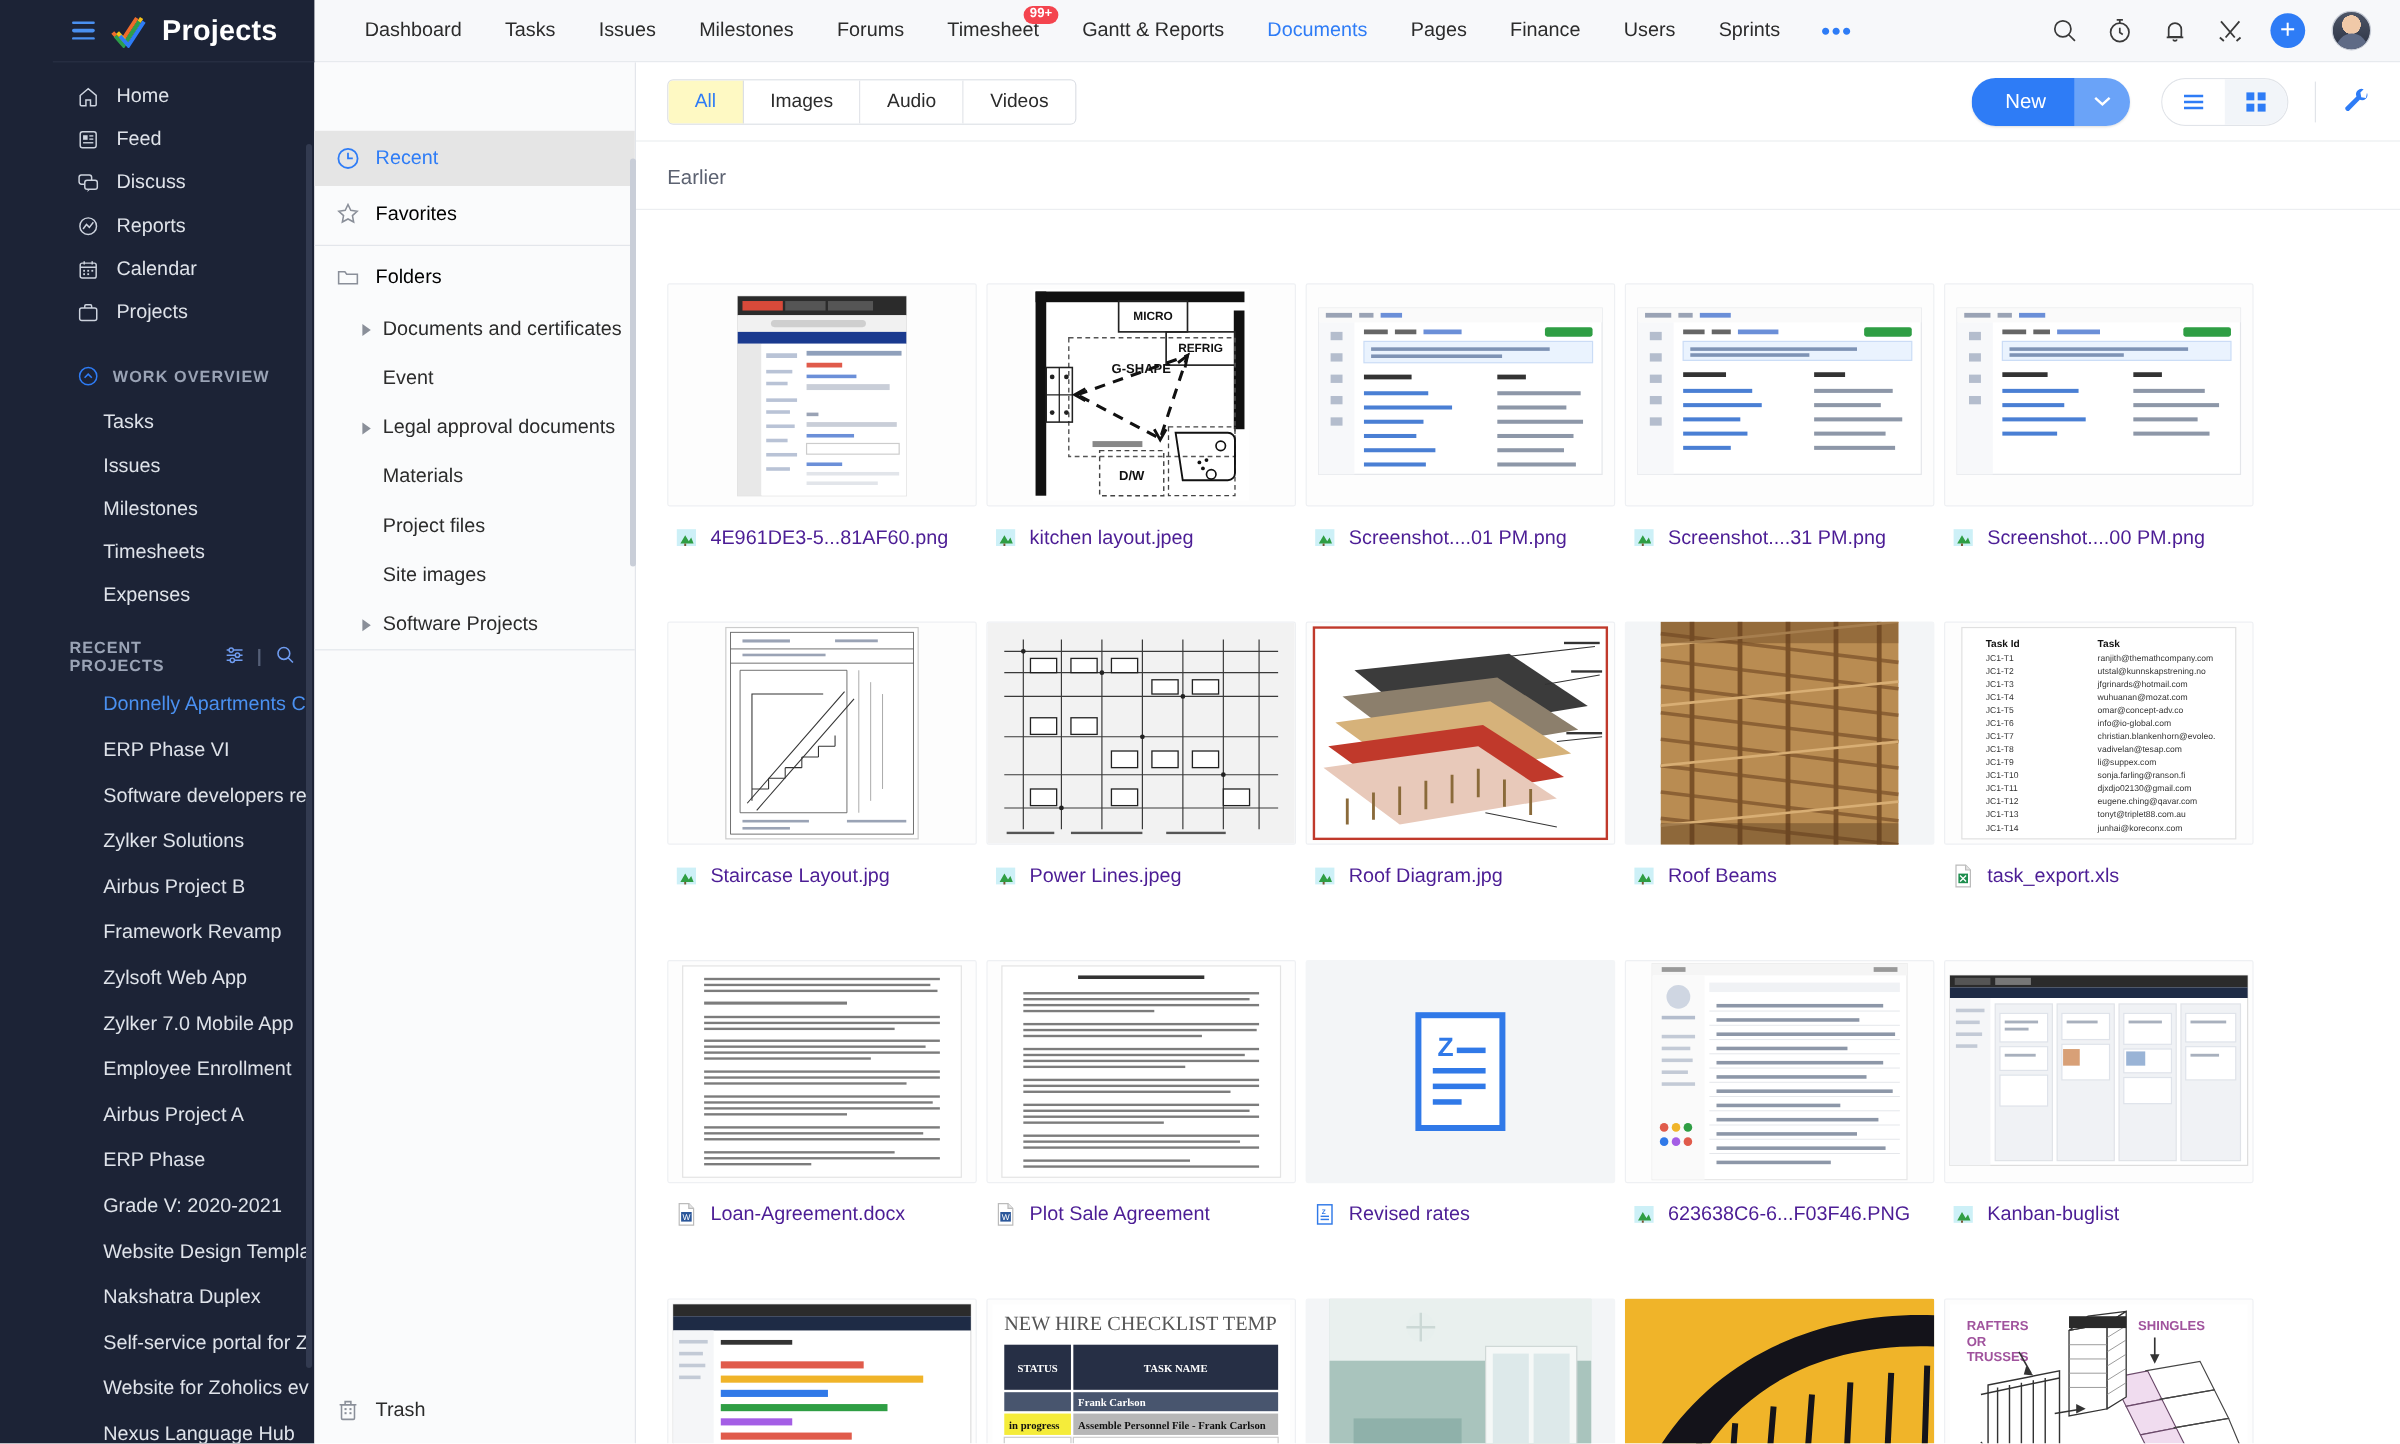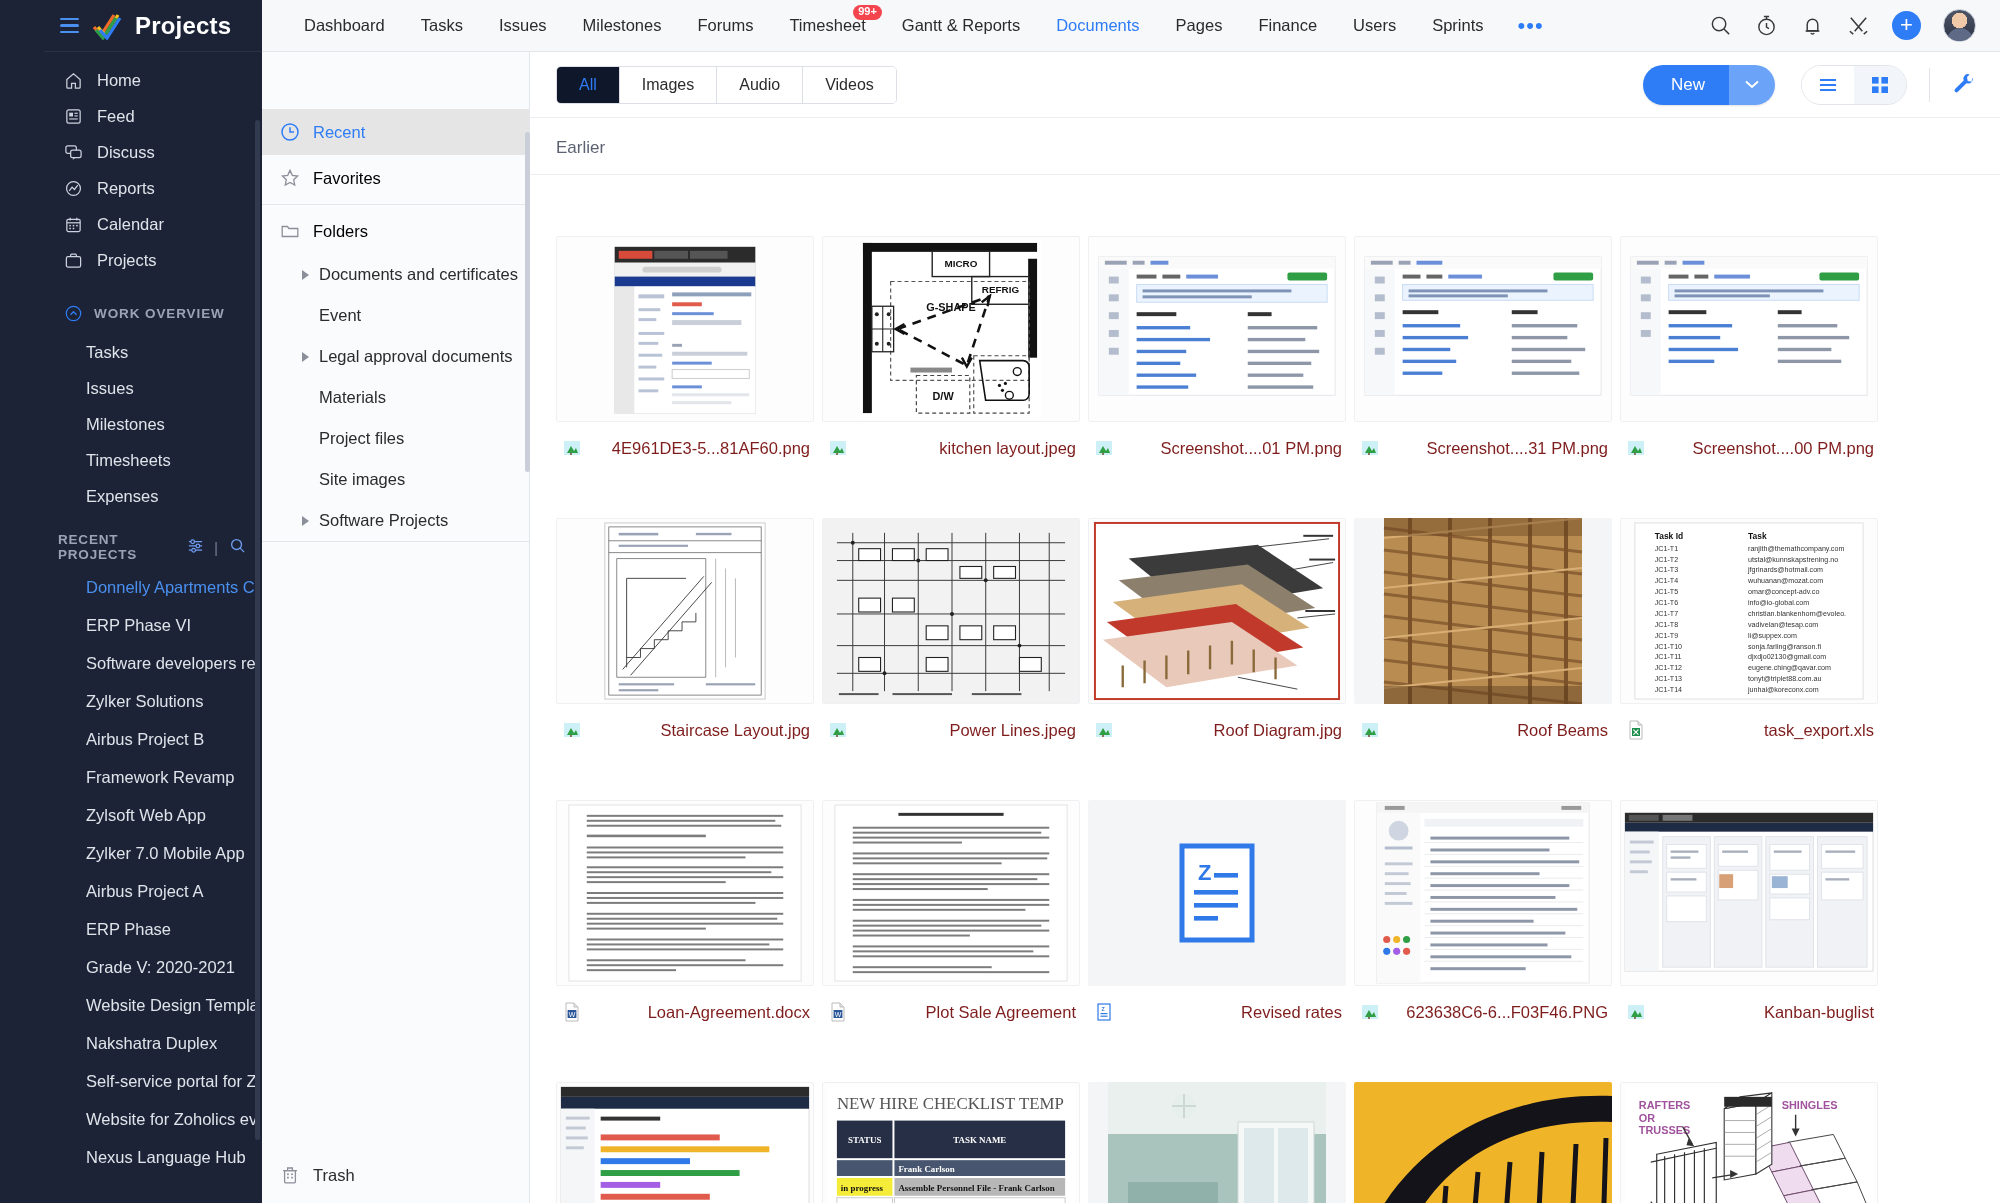--- a/index.html
+++ b/index.html
@@ -147,21 +147,21 @@
     padding: 0 24px 0 26px; border-bottom: 1px solid #eceef1;
   }
   .seg {
     display: flex; border: 1px solid #dcdfe5; border-radius: 5px; overflow: hidden; height: 38px;
   }
   .seg > div {
     padding: 0 22px; display: flex; align-items: center; font-size: 16px;
     color: #2b2b2b; cursor: pointer; border-right: 1px solid #dcdfe5; background: #fff;
   }
   .seg > div:last-child { border-right: none; }
-  .seg > div.active { color: #2e7cf6; background: #0f172a; }
+  .seg > div.active { color: #2e7cf6; background: #fef9c3; }
   .tb-spacer { flex: 1; }
   .new-btn {
     display: flex; height: 40px; border-radius: 20px; overflow: hidden; cursor: pointer;
     box-shadow: 0 1px 2px rgba(0,0,0,.12);
   }
   .new-btn .lbl {
     background: #2e7cf6; color: #fff; font-size: 17px;
     padding: 0 24px 0 28px; display: flex; align-items: center;
   }
   .new-btn .arw {
@@ -187,22 +187,22 @@
   }
   .cell { width: 258px; margin-bottom: 24px; }
   .thumb {
     height: 186px; background: #f3f5f7; border-radius: 2px;
     display: flex; align-items: flex-end; justify-content: center; overflow: hidden;
     cursor: pointer; position: relative; margin-top: 35px;
   }
   .thumb.white { background: #fdfdfd; border:1px solid #eef0f3; }
   .fname {
     display: flex; align-items: center; gap: 10px; padding: 15px 4px 0 6px;
-    font-size: 16.5px; color: #7f1d1d; white-space: nowrap; overflow: hidden;
-    text-overflow: ellipsis; cursor: pointer; justify-content: space-between;
+    font-size: 16.5px; color: #4c1d95; white-space: nowrap; overflow: hidden;
+    text-overflow: ellipsis; cursor: pointer;
   }
   .fname span.t { overflow: hidden; text-overflow: ellipsis; }
   .ficon { flex: 0 0 20px; width: 20px; height: 22px; display:flex; align-items:center; justify-content:center;}
 
   
   .ph { width: 100%; height: 100%; }
   svg.ph { display:block; }
 </style>
 </head>
 <body>
@@ -326,20 +326,21 @@
       </div>
 
       <div class="proj-item active">Donnelly Apartments C</div>
       <div class="proj-item">ERP Phase VI</div>
       <div class="proj-item">Software developers re</div>
       <div class="proj-item">Zylker Solutions</div>
       <div class="proj-item">Airbus Project B</div>
       <div class="proj-item">Framework Revamp</div>
       <div class="proj-item">Zylsoft Web App</div>
       <div class="proj-item">Zylker 7.0 Mobile App</div>
+      <div class="proj-item">Employee Enrollment</div>
       <div class="proj-item">Airbus Project A</div>
       <div class="proj-item">ERP Phase</div>
       <div class="proj-item">Grade V: 2020-2021</div>
       <div class="proj-item">Website Design Templa</div>
       <div class="proj-item">Nakshatra Duplex</div>
       <div class="proj-item">Self-service portal for Z</div>
       <div class="proj-item">Website for Zoholics ev</div>
       <div class="proj-item">Nexus Language Hub</div>
     </div>
     <div class="sb-track"></div>

